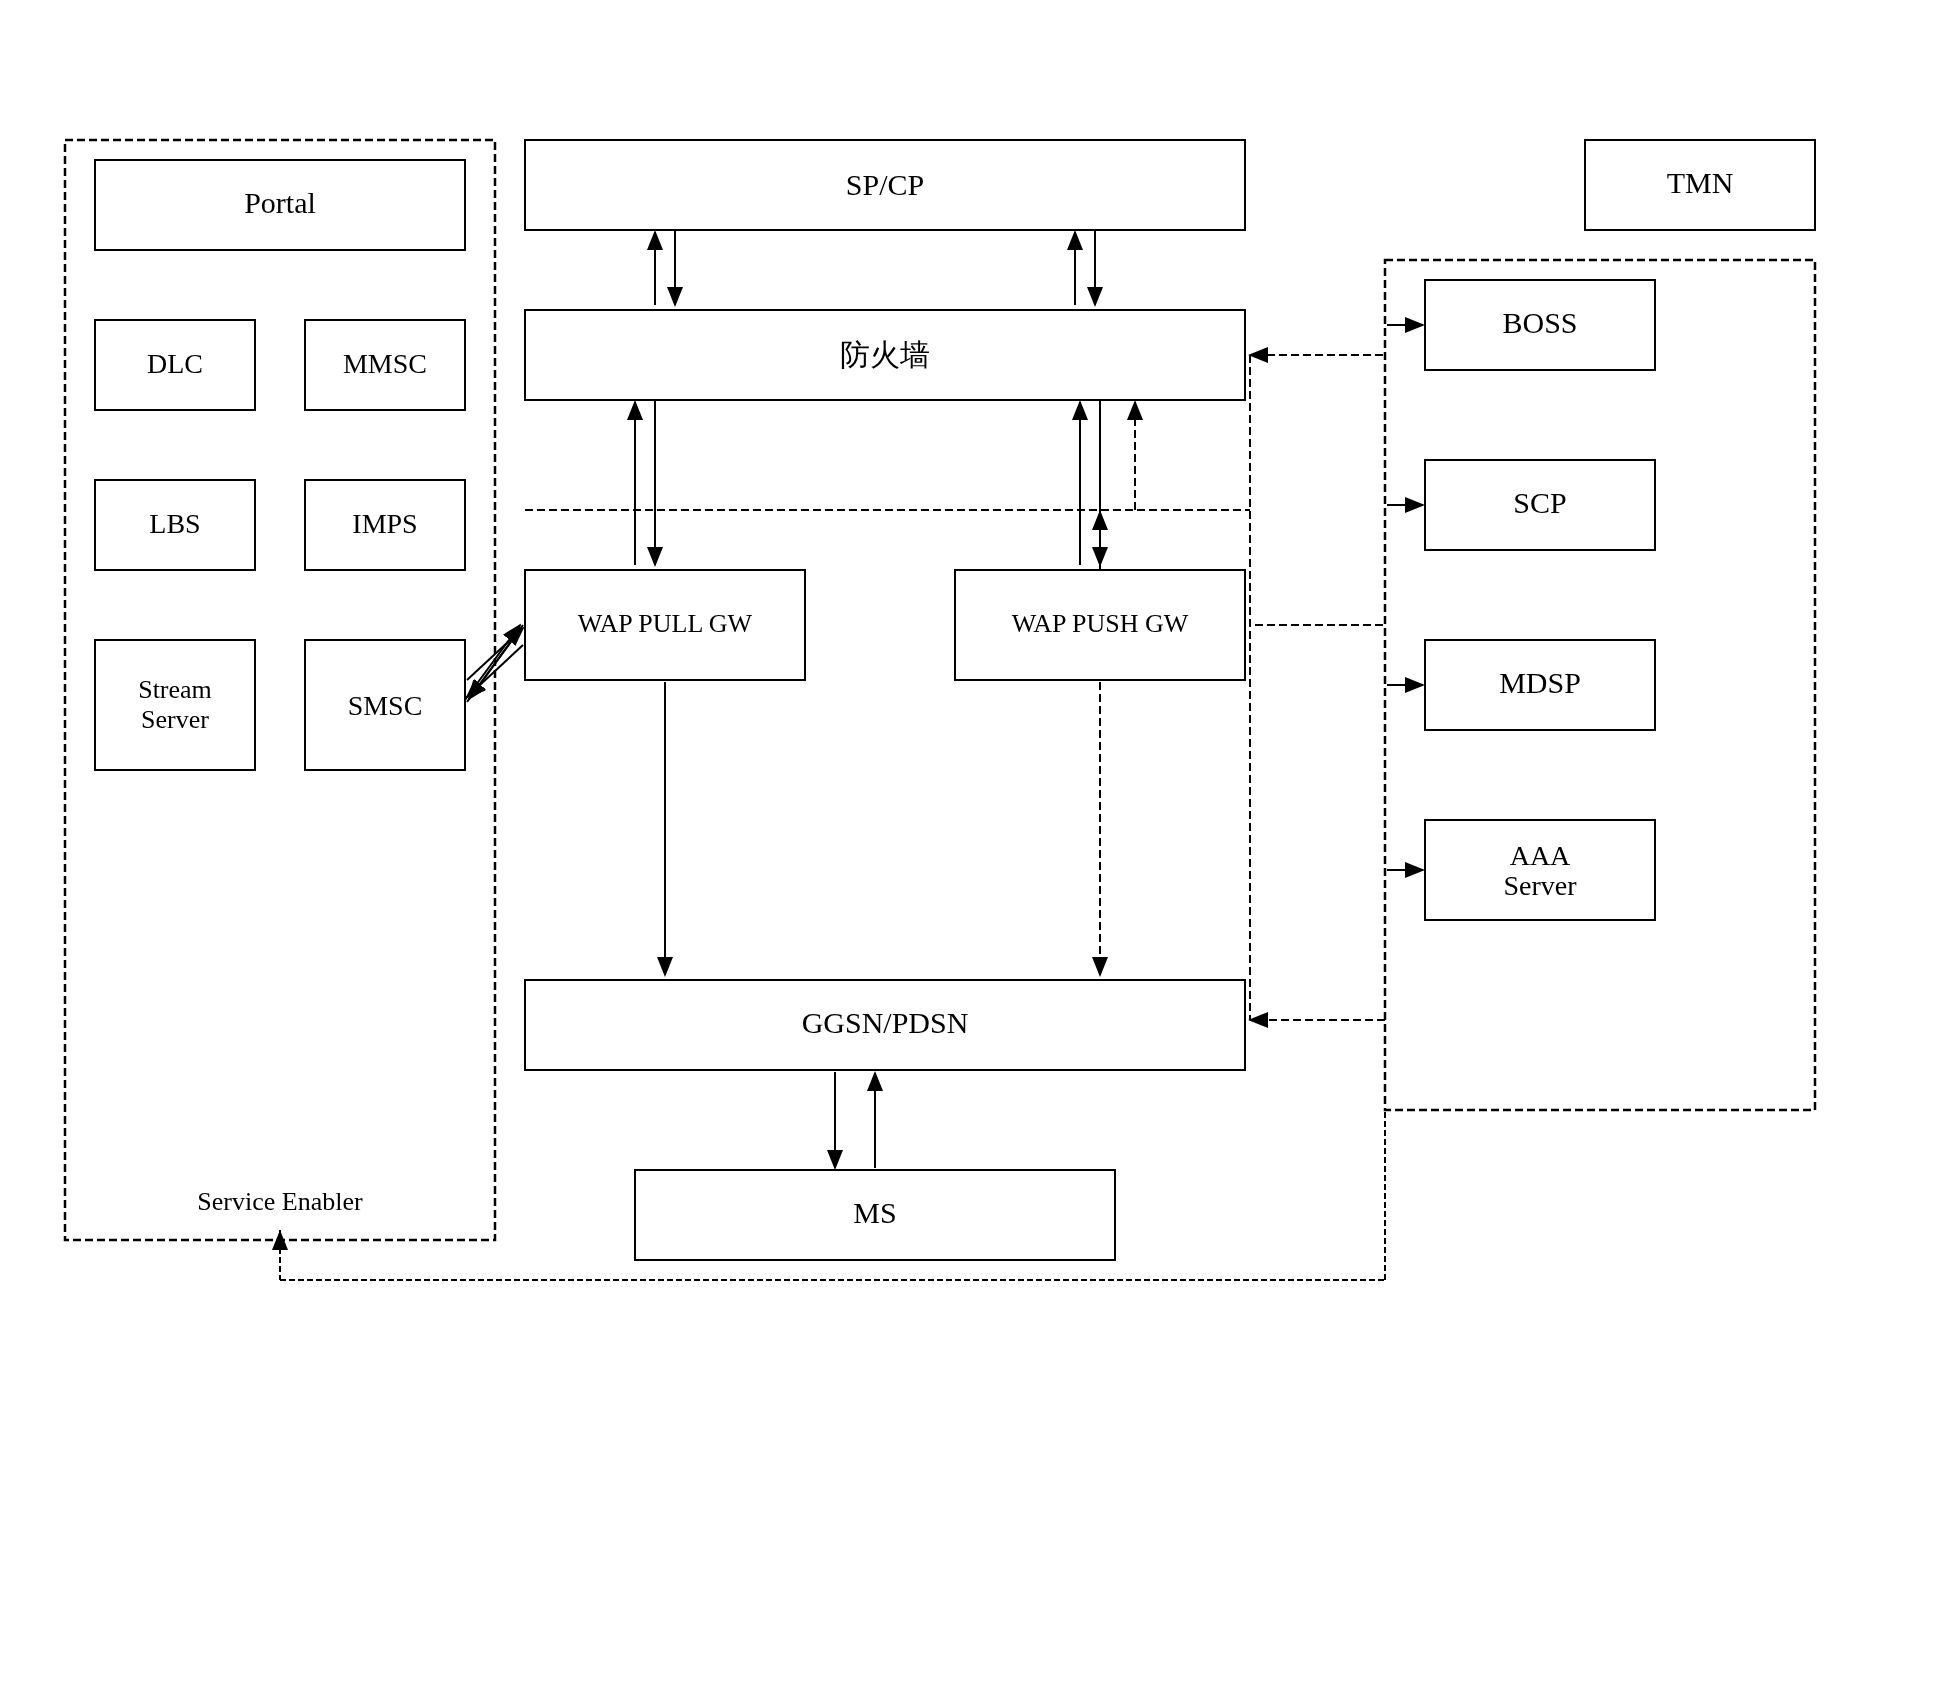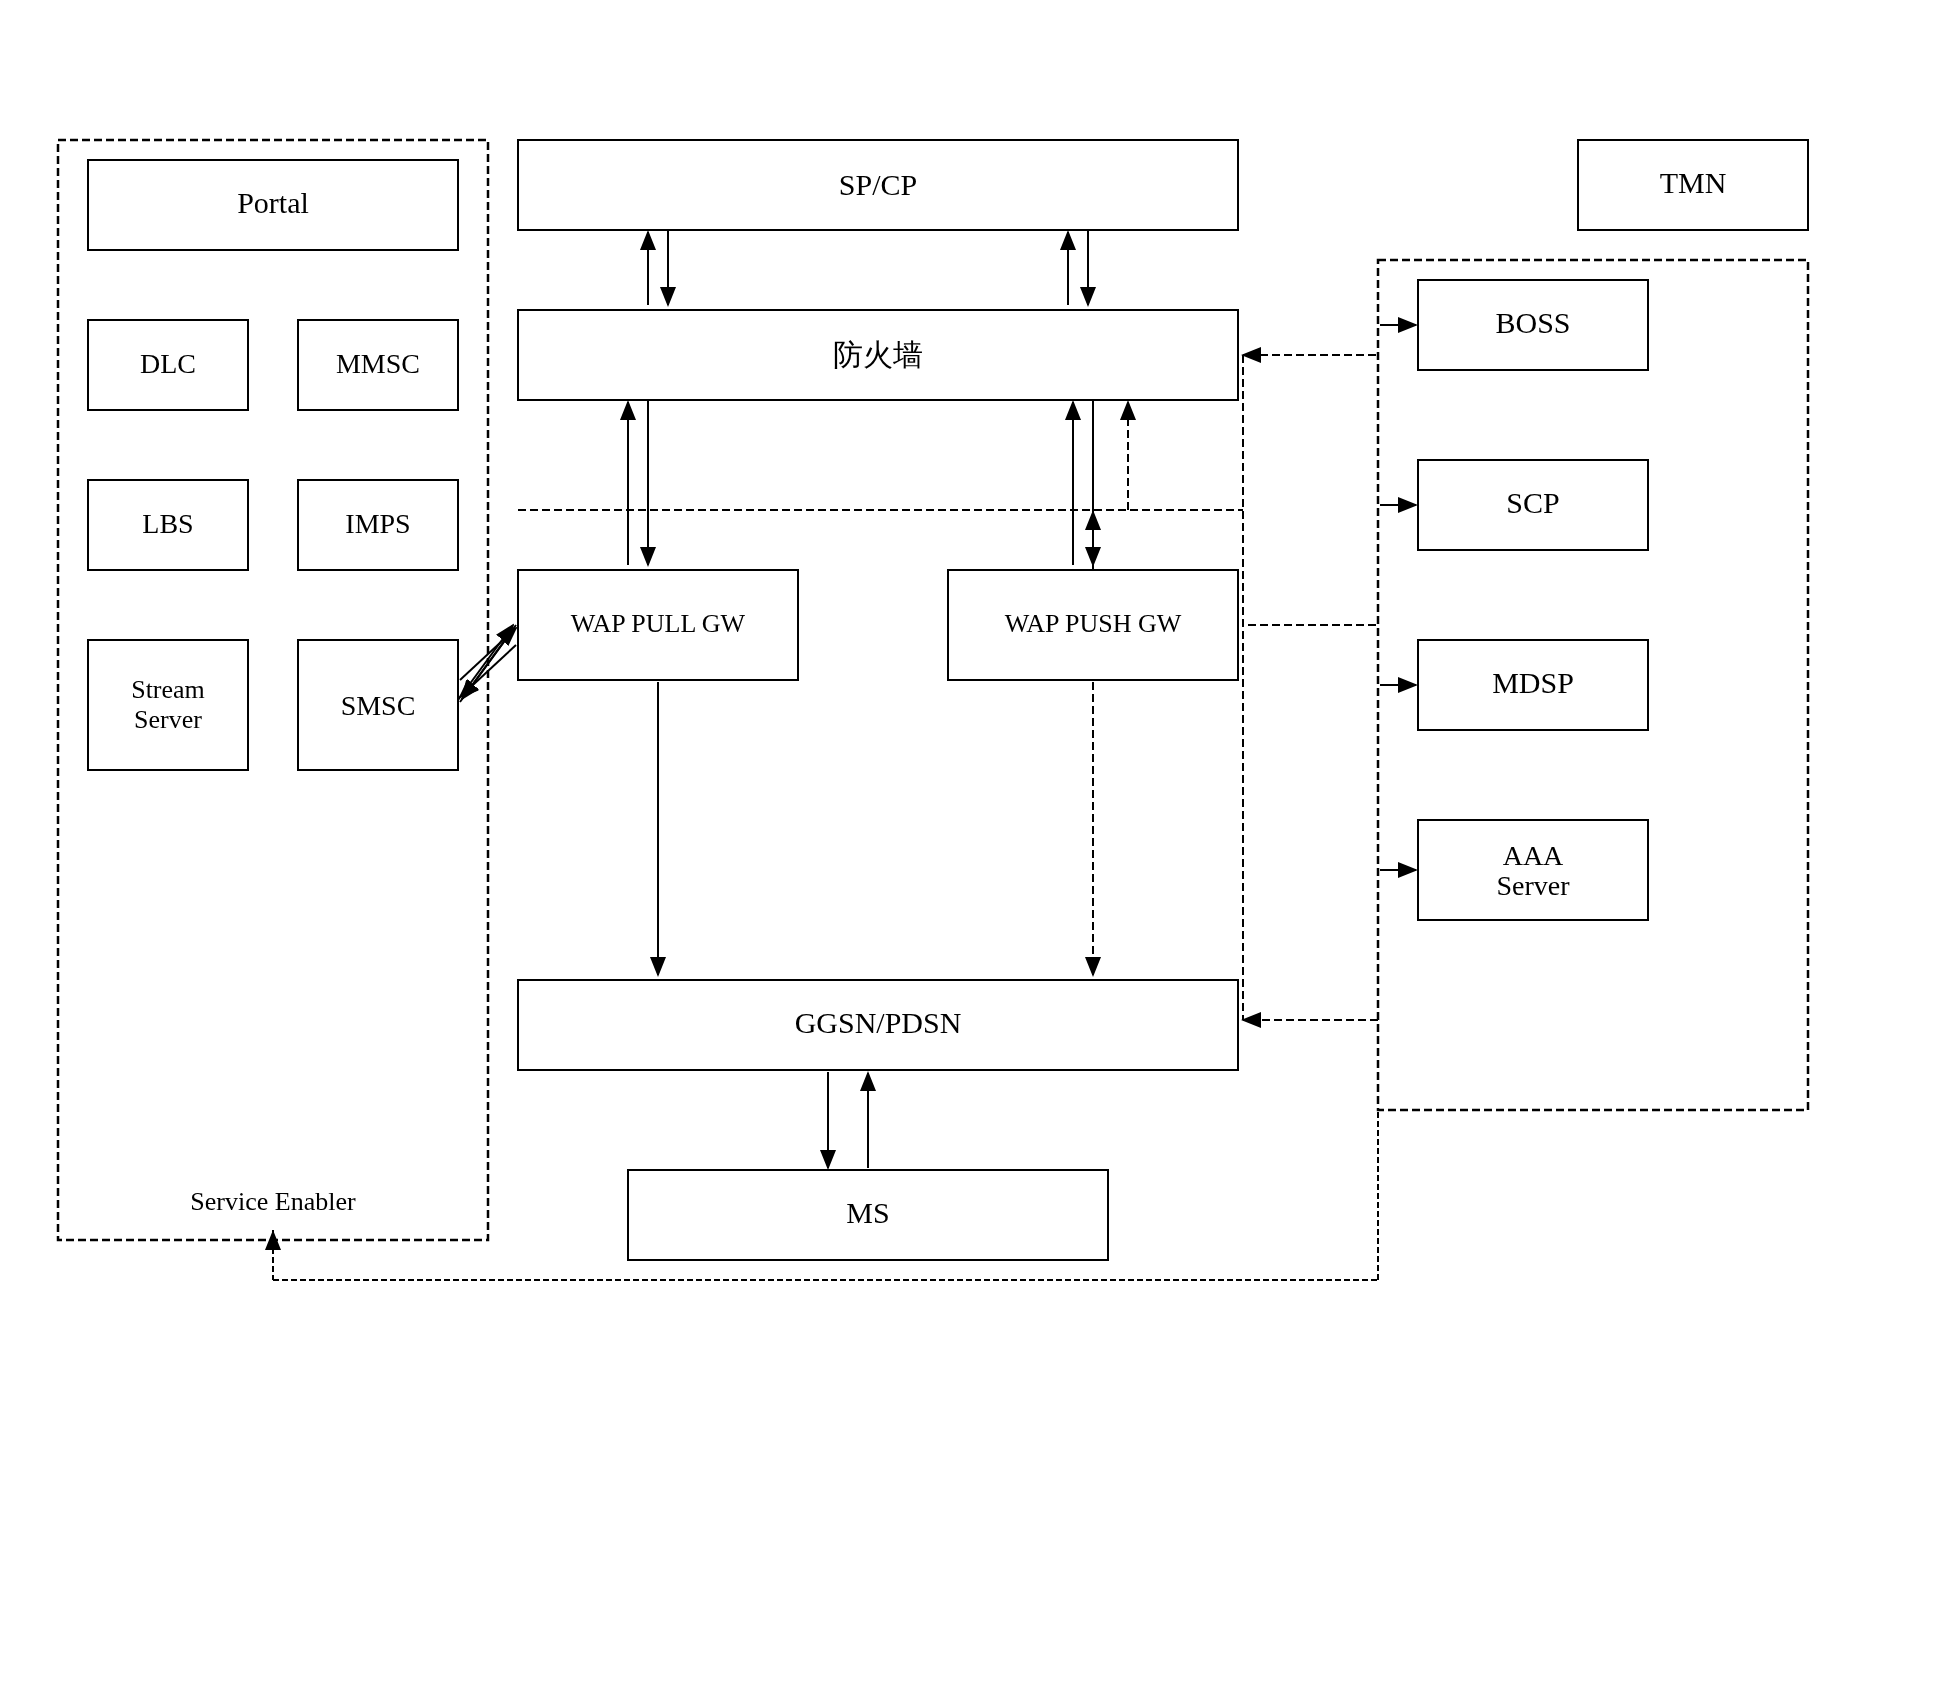--- a/index.html
+++ b/index.html
@@ -7,21 +7,21 @@
       background: #fff;
       font-family: 'Times New Roman', Times, serif;
       width: 1938px;
       height: 1701px;
       position: relative;
       overflow: hidden;
     }
     .diagram-container {
       position: absolute;
       top: 80px;
-      left: 28px;
+      left: 35px;
       width: 1860px;
       height: 1580px;
       text-align: center;
     }
     svg.arrows {
       position: absolute;
       top: 0;
       left: 0;
       width: 100%;
       height: 100%;

